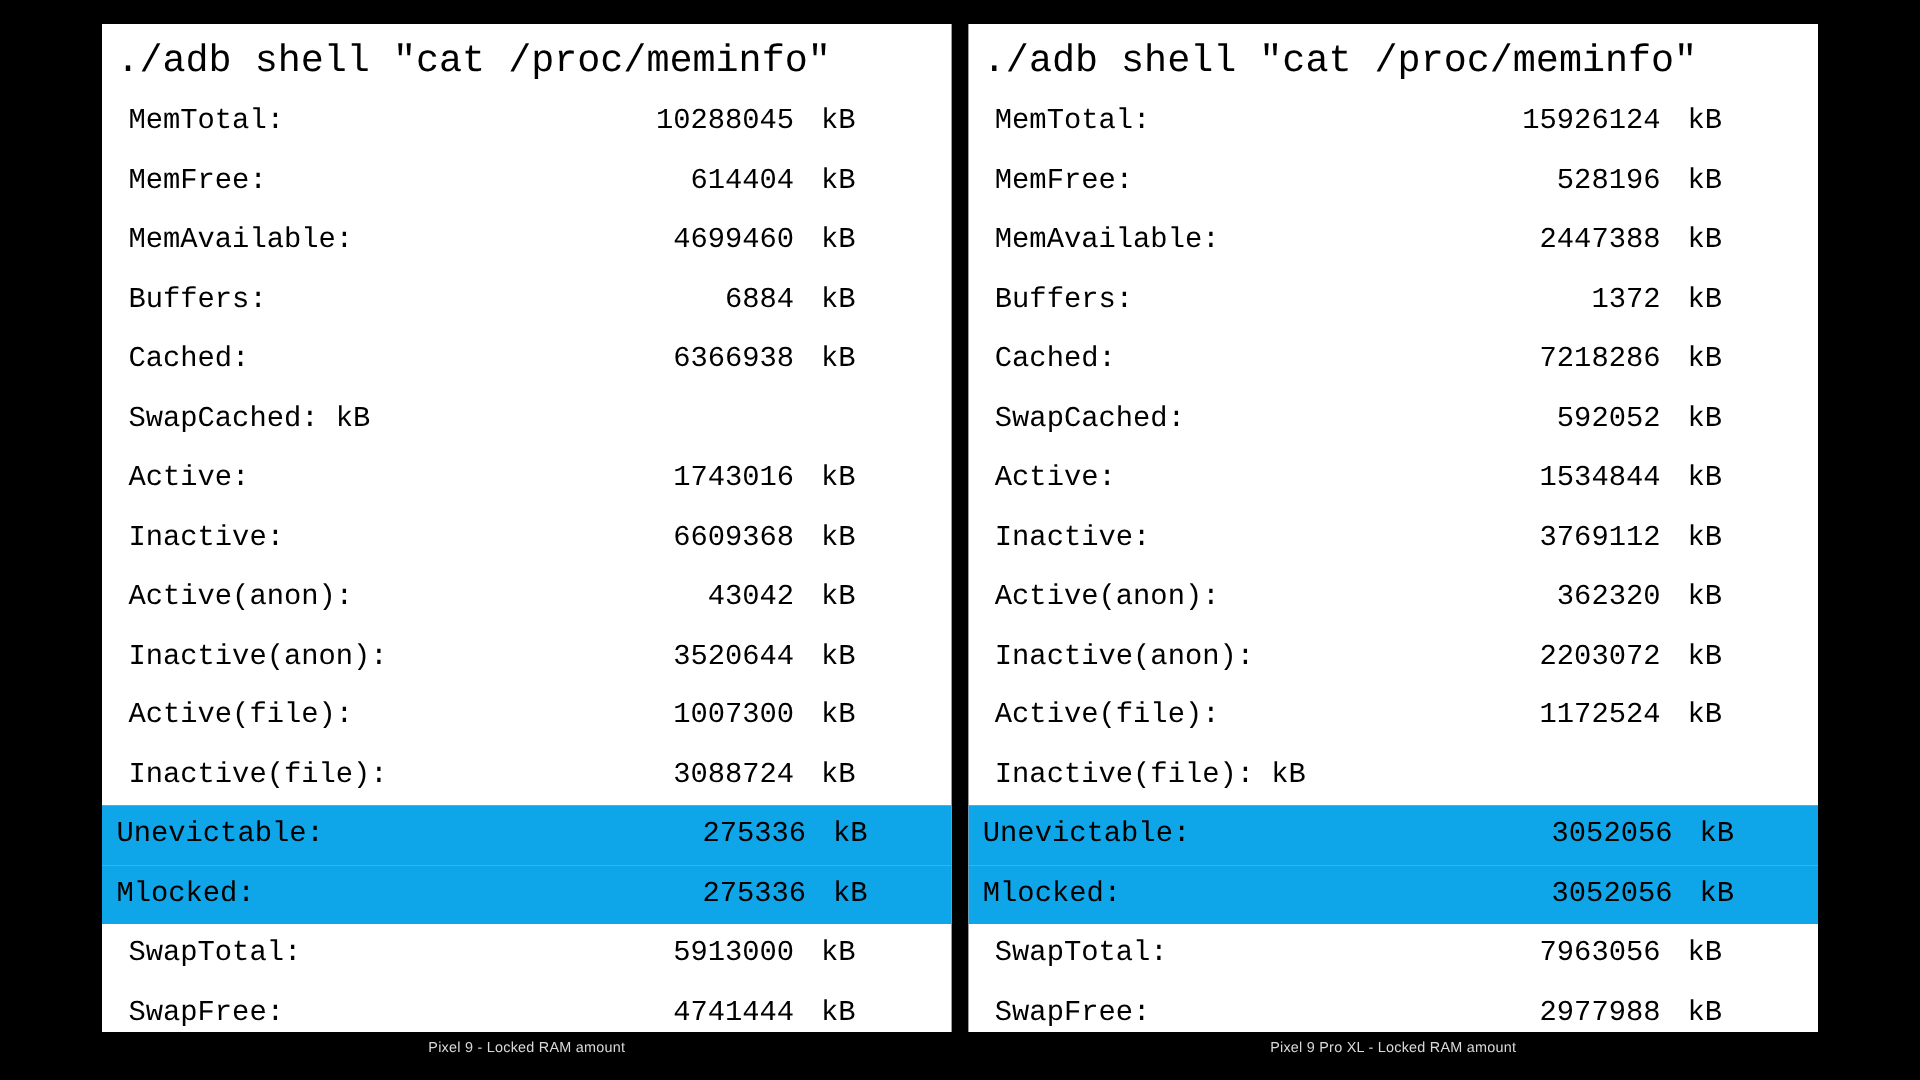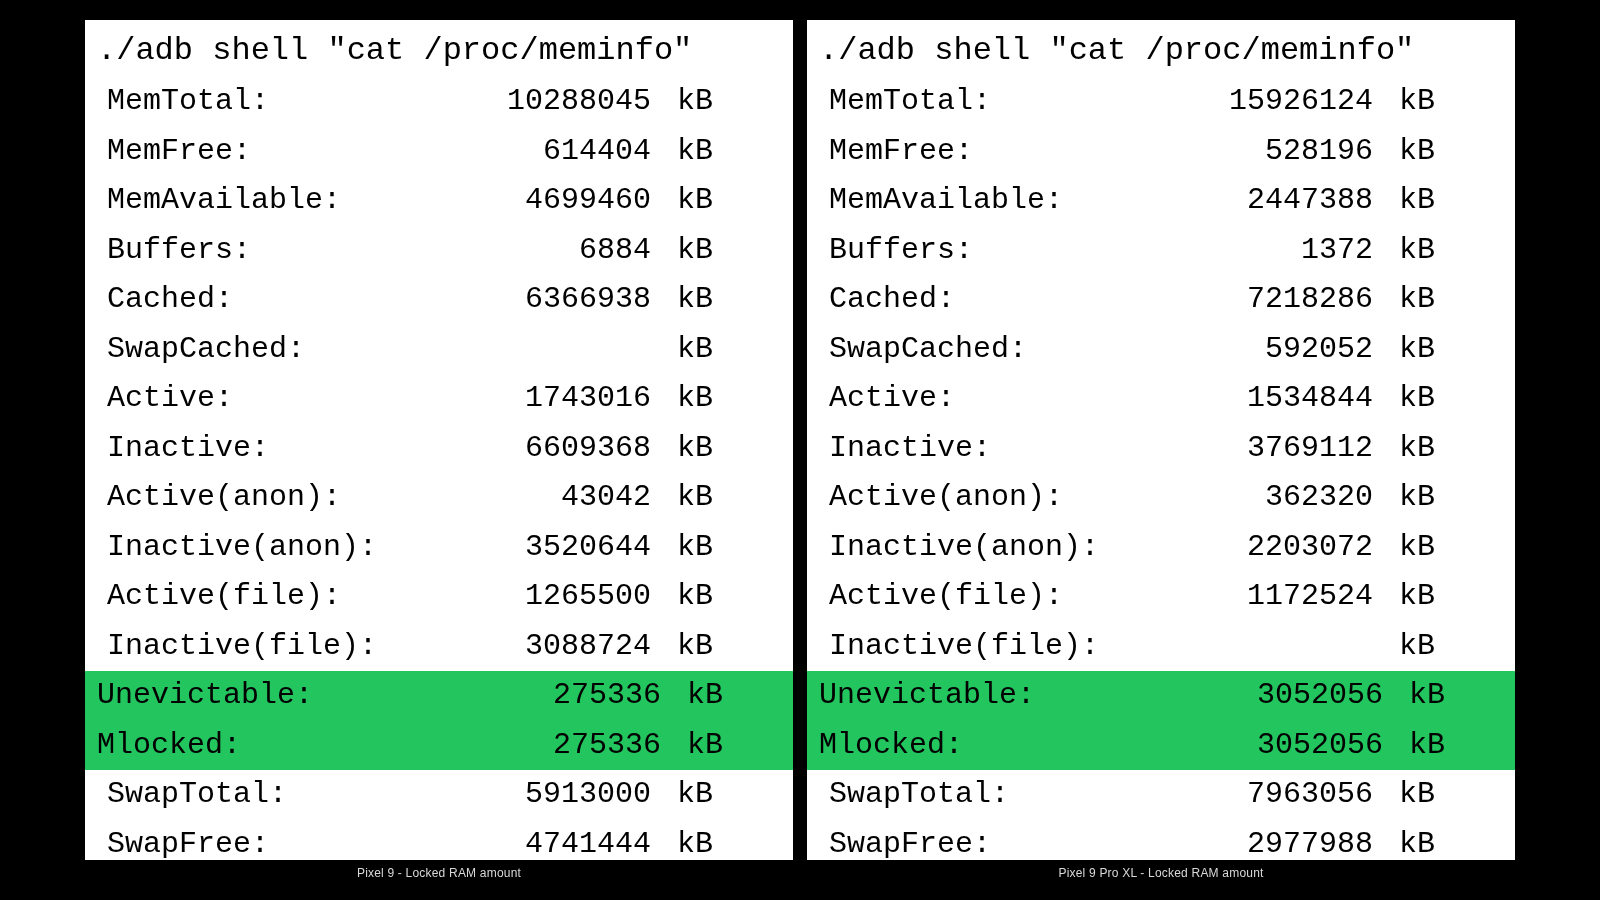--- a/index.html
+++ b/index.html
@@ -36,42 +36,41 @@
   .cmd {
     font-size: 32px;
     font-weight: 500;
     letter-spacing: 0px;
     white-space: pre;
     margin: 6px 0 8px 2px;
   }
   .row {
     display: flex;
     align-items: baseline;
-    font-size: 30px;
+    font-size: 24px;
     line-height: 49.5px;
     padding: 0 10px 0 12px;
-    justify-content: space-between;
   }
   .row .label {
     flex: 0 0 auto;
     white-space: pre;
   }
   .row .value {
     flex: 1 1 auto;
     text-align: right;
     white-space: pre;
     padding-right: 8px;
   }
   .row .unit {
     flex: 0 0 auto;
     white-space: pre;
     padding-right: 60px;
   }
   .hl {
-    background: #22c55e;
+    background: #0ea5e9;
     margin: 0 -10px 0 -10px;
     padding-right: 20px;
     font-family: Liberation Mono, monospace;
   }
   .hl .unit { padding-right: 50px; }
   .captions {
     display: flex;
     gap: 14px;
     width: 1430px;
     margin-top: 6px;
@@ -138,21 +137,21 @@
             <span class="value">43042</span>
             <span class="unit"> kB</span>
           </div>
           <div class="row">
             <span class="label">Inactive(anon):</span>
             <span class="value">3520644</span>
             <span class="unit"> kB</span>
           </div>
           <div class="row">
             <span class="label">Active(file):</span>
-            <span class="value">1265500</span>
+            <span class="value">1007300</span>
             <span class="unit"> kB</span>
           </div>
           <div class="row">
             <span class="label">Inactive(file):</span>
             <span class="value">3088724</span>
             <span class="unit"> kB</span>
           </div>
           <div class="row hl">
             <span class="label">Unevictable:</span>
             <span class="value">275336</span>

